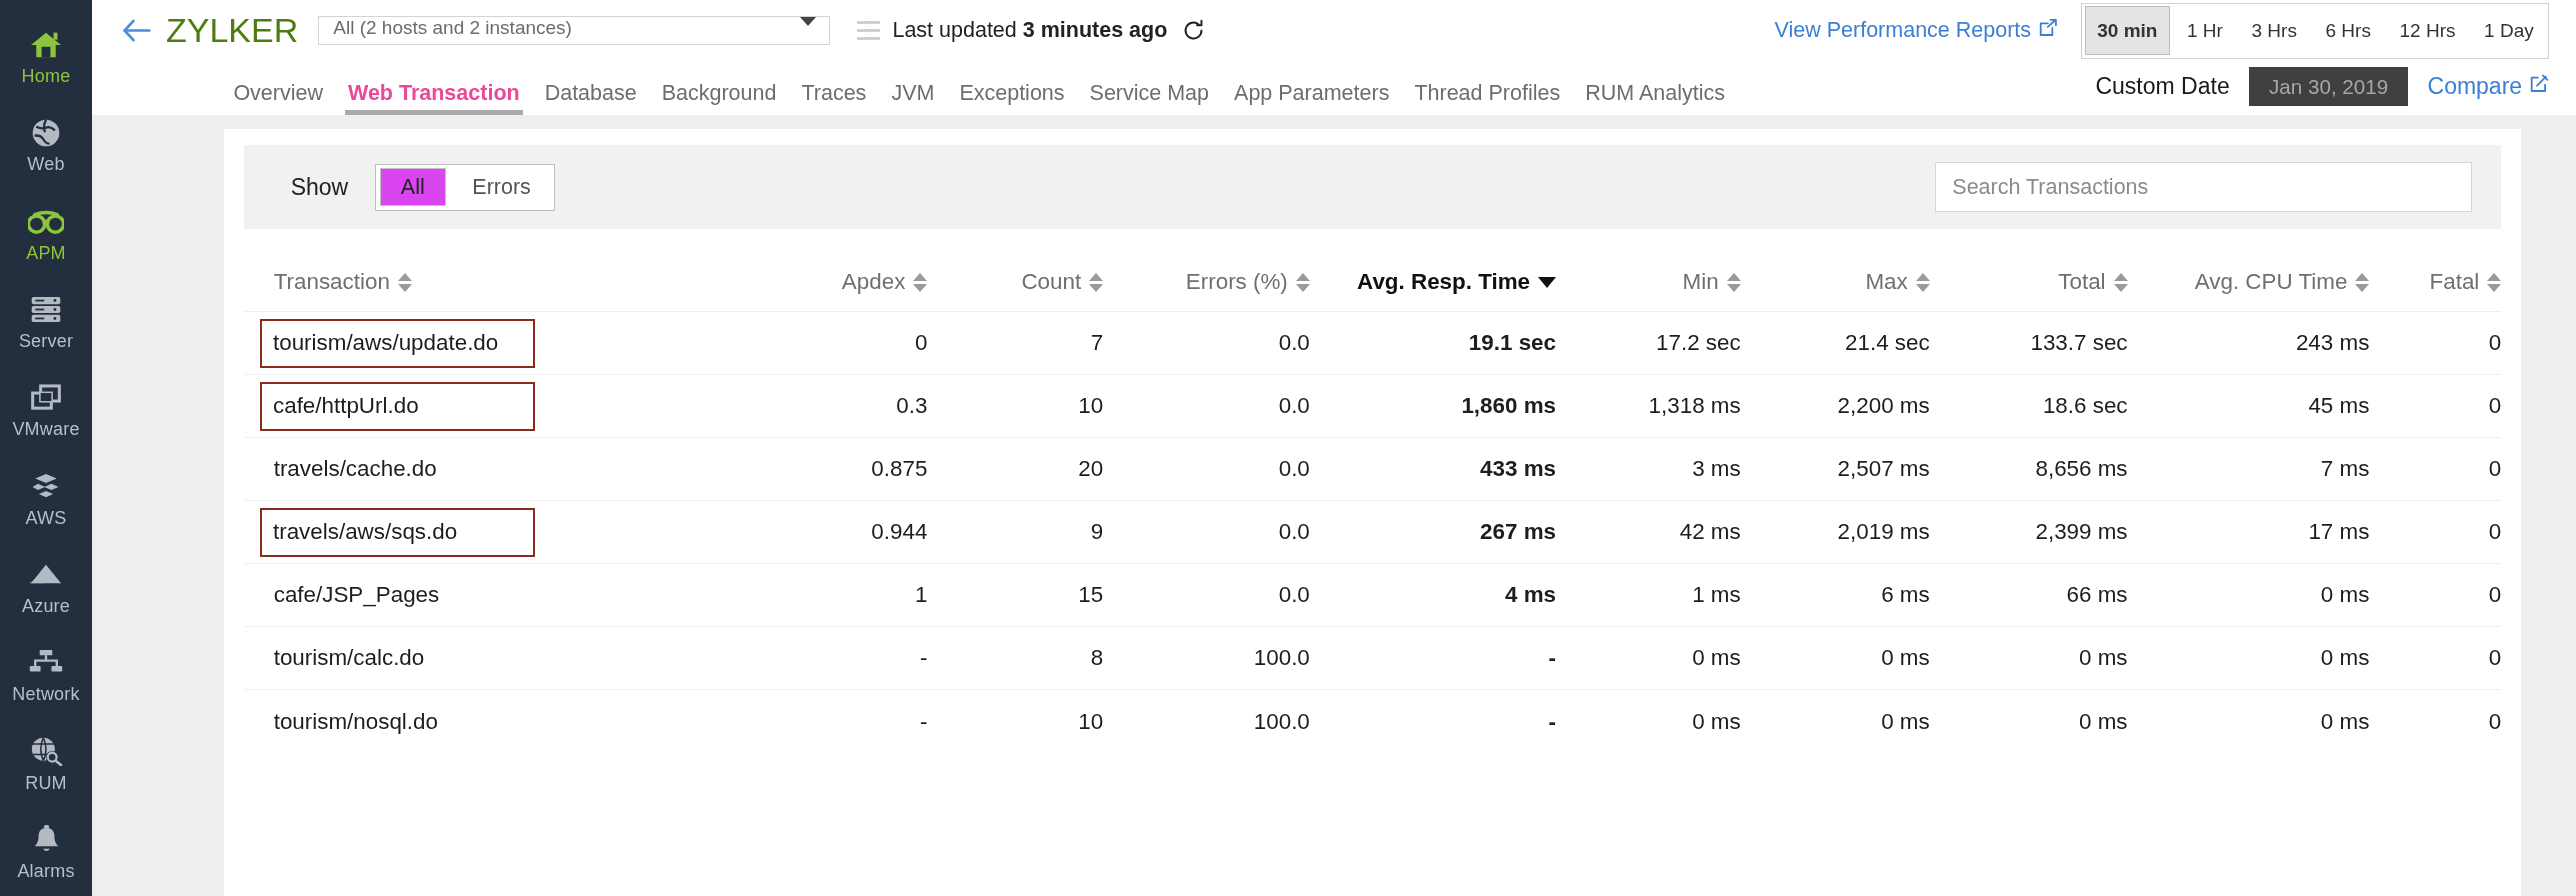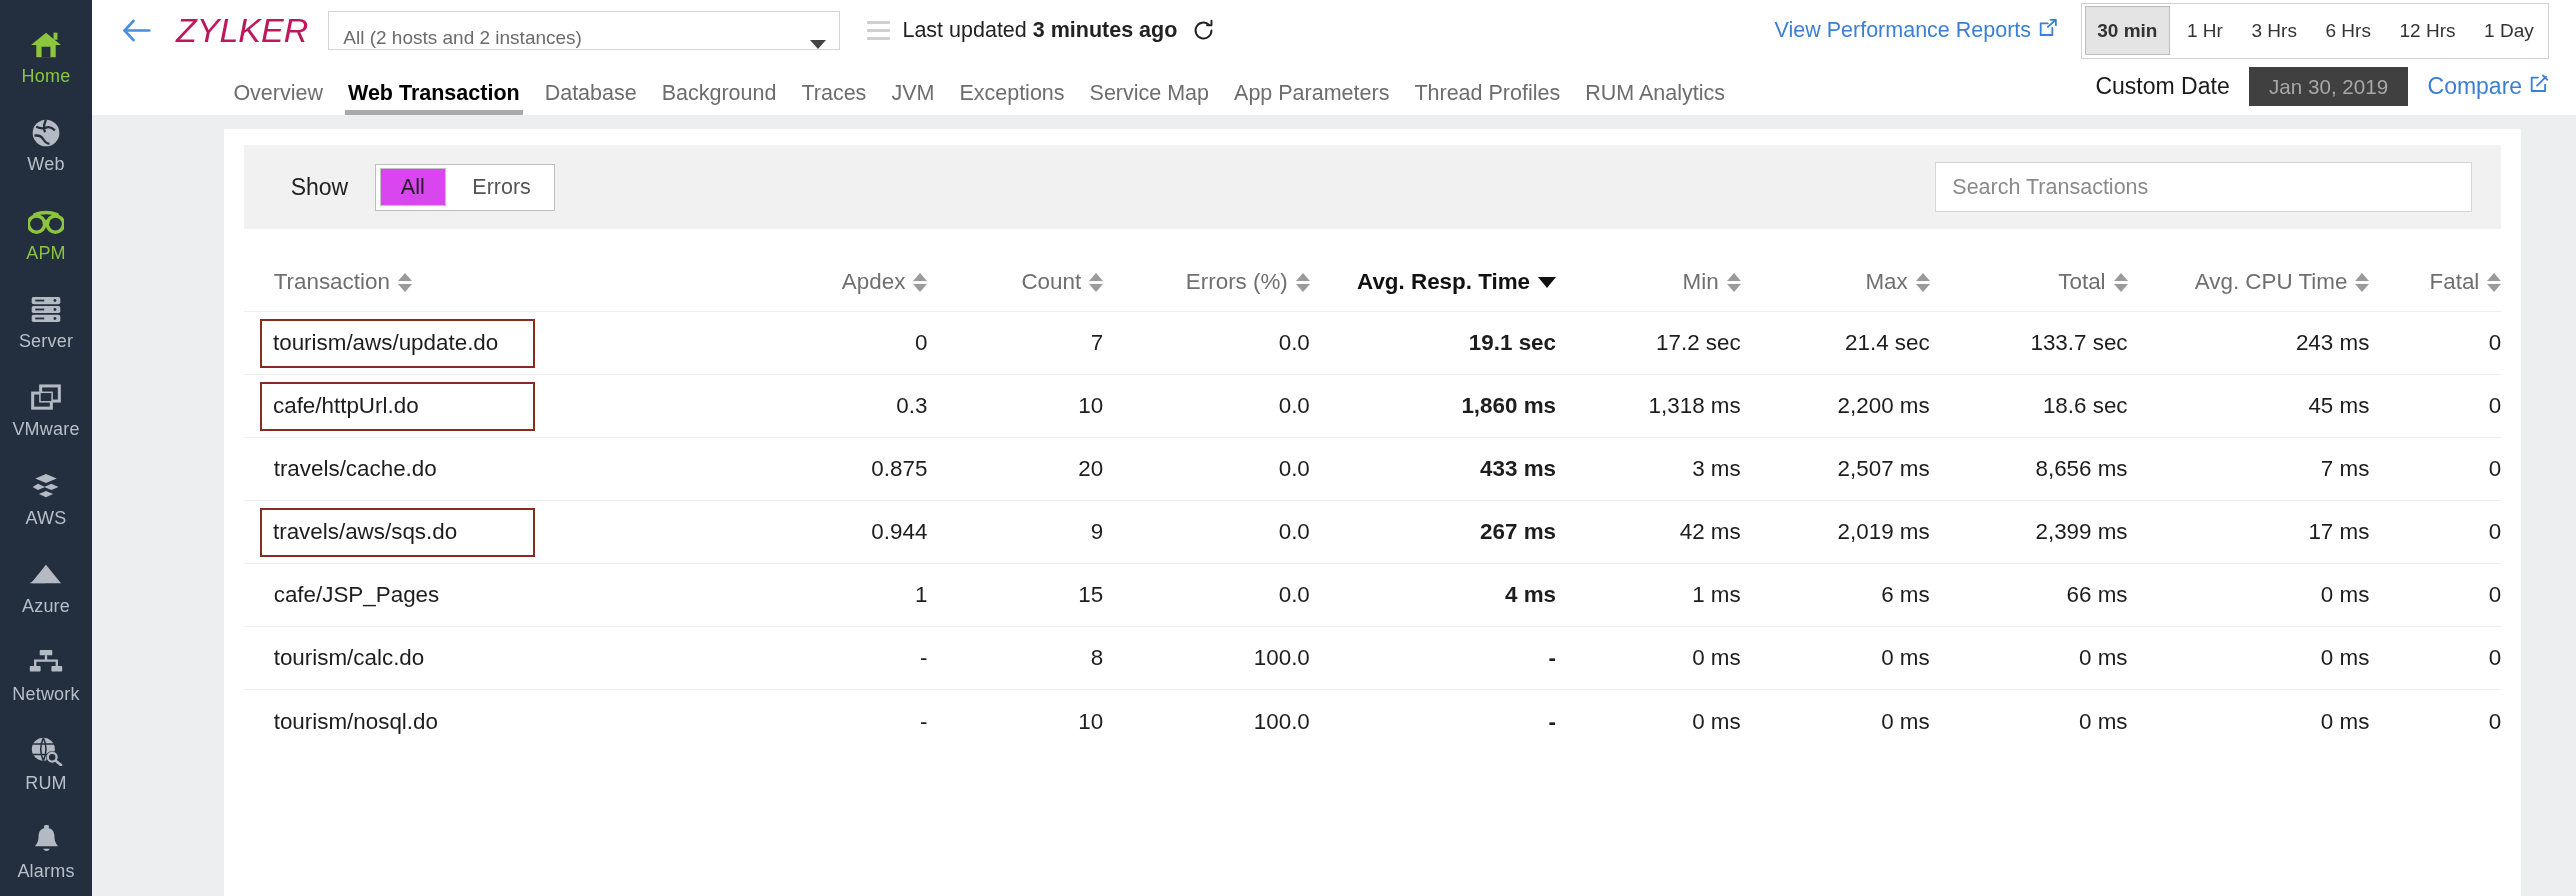--- a/index.html
+++ b/index.html
@@ -36,29 +36,28 @@
 
   
   .topbar {
     height: 61px; flex: 0 0 61px;
     display: flex; align-items: center;
     padding: 0 27px 0 25px; gap: 0;
     background:#fff;
   }
   .back-arrow { width: 39px; height: 36px; display:flex; align-items:center; justify-content:center; cursor:pointer; }
   .brand {
-    font-size: 34px; font-weight: 400; color: #be185d;
-    letter-spacing: 0px; margin-left: 20px; margin-right: 19.7px;
+    font-size: 34px; font-weight: 400; color: #4d7c0f;
+    letter-spacing: 0px; margin-left: 10px; margin-right: 19.7px;
     white-space: nowrap;
-    font-style: italic;
   }
   .host-select {
-    width: 512px; height: 39px;
+    width: 512px; height: 29px;
     border: 0.9px solid #d4d4d4; background:#fff;
-    display:flex; align-items:flex-end; justify-content:space-between;
+    display:flex; align-items:flex-start; justify-content:space-between;
     padding: 0 12.5px 0 14.3px; cursor: pointer;
   }
   .host-select .val { font-size: 19px; color:#6b6b6b; white-space:nowrap; }
   .caret-dn { width:0;height:0;border-left:8px solid transparent;border-right:8px solid transparent;border-top:9.8px solid #444; }
 
   .updated-wrap { display:flex; align-items:center; gap:12.5px; margin-left: 27px; }
   .ham { display:flex; flex-direction:column; gap:4.5px; cursor:pointer; }
   .ham i { display:block; width:23px; height:3.6px; background:#cfcfcf; border-radius:0.9px; }
   .updated-txt { font-size: 21.5px; color:#222; white-space:nowrap; }
   .updated-txt b { font-weight: 700; }
@@ -80,21 +79,21 @@
     display:flex; align-items:flex-end;
     padding: 0 27px 0 136px;
     background:#fff; position:relative;gap:44px;
   }
   .tabs { display:flex; align-items:flex-end; gap: 0; }
   .tab {
     font-size: 21.5px; color:#6d6d6d; padding: 0 12.5px 10.7px 12.5px;
     position:relative; cursor:pointer; white-space:nowrap; line-height:1;
   }
   .tab:first-child { padding-left: 5.4px; }
-  .tab.active { color:#000000; font-weight:700; }
+  .tab.active { color:#ec4899; font-weight:700; }
   .tab.active::after {
     content:""; position:absolute; left:9px; right:9px; bottom:0;
     height:5.4px; background:#aaaaaa;
   }
   .date-right { margin-left:auto; display:flex; align-items:center; gap:19.7px; padding-bottom:9px; }
   .custom-date-lbl { font-size: 23px; color:#1a1a1a; white-space:nowrap; }
   .date-box {
     background:#404040; height:39px; display:flex; align-items:center;
     padding: 0 19.7px; font-size:20.6px; color:#a7a7a7; white-space:nowrap; cursor:pointer;
   }

